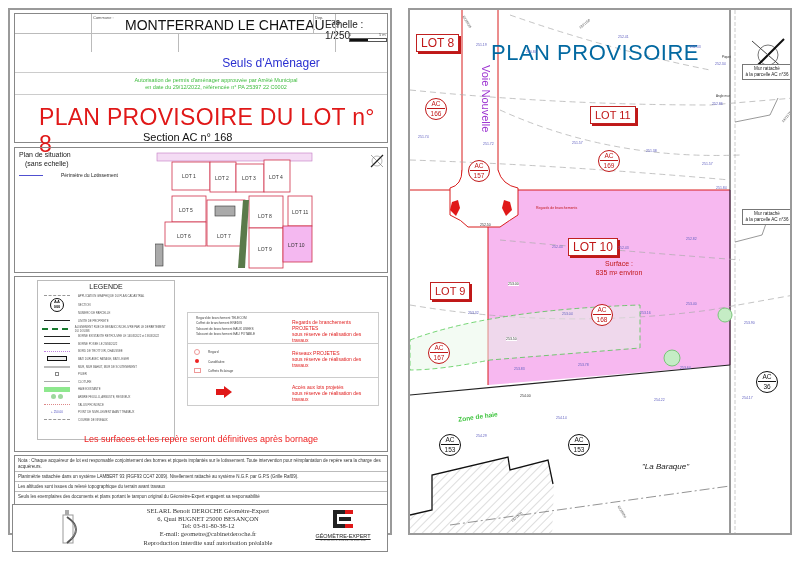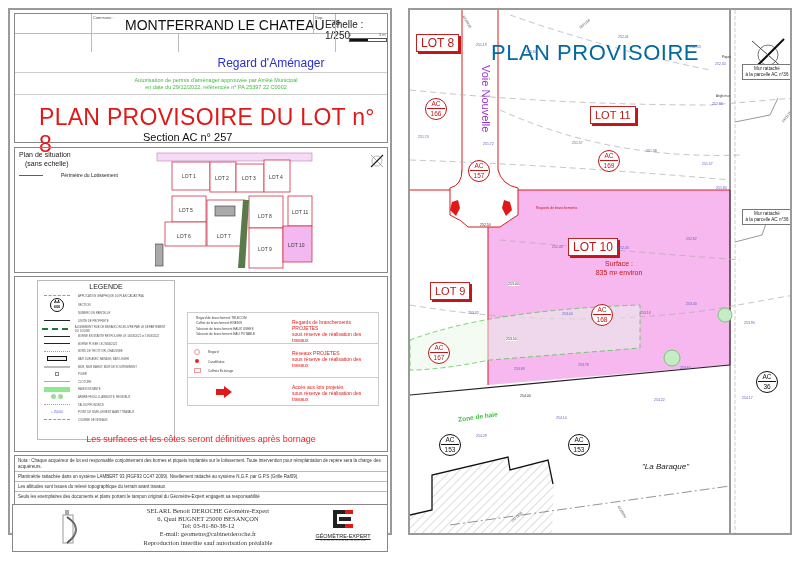--- a/index.html
+++ b/index.html
@@ -72,29 +72,29 @@
       </div>
       <div class="vsep" style="left:76px;top:0;height:38px"></div>
       <div class="vsep" style="left:298px;top:0;height:20px"></div>
       <div class="vsep" style="left:320px;top:0;height:38px"></div>
       <div class="vsep" style="left:163px;top:20px;height:18px"></div>
       <span class="lbl" style="left:334px;top:18px">0</span>
       <span class="lbl" style="left:364px;top:18px">5 m</span>
       <div class="scalebar">
           <div class="blk"></div>
         </div>
-      <div class="permis">Regard d'Aménager</div>
+      <div class="permis">Seuls d'Aménager</div>
       <div class="hsep" style="top:58px"></div>
       <div class="autor">
         <div>Autorisation de permis d'aménager approuvée par Arrêté Municipal</div>
         <div>en date du 29/12/2022, référencée n° PA 25397 22 C0002</div>
       </div>
       <div class="hsep" style="top:80px"></div>
       <div class="maintitle">PLAN PROVISOIRE DU LOT n° 8</div>
-      <div class="section">Section AC  n° 257</div>
+      <div class="section">Section AC  n° 168</div>
     </div>
 
     <div class="sit">
       <div class="t1">
         <div>Plan de situation</div>
         <div style="padding-left:6px">(sans echelle)</div>
       </div>
       <div class="perim">
           <i></i>
           <span>Périmètre du Lotissement</span>
@@ -272,21 +272,21 @@
         <div class="lb2row" style="top:65px;height:29px;border-bottom:none">
           <svg style="position:absolute;left:28px;top:8px" width="16" height="12" viewBox="0 0 16 12">
               <polygon points="0,3 8,3 8,0 16,6 8,12 8,9 0,9" fill="#e01818"></polygon>
             </svg>
           <div class="red" style="top:6px">
             <div>Accès aux lots projetés</div>
             <div>sous réserve de réalisation des travaux</div>
           </div>
         </div>
       </div>
-      <div class="warn">Les surfaces et les côtes seront définitives après bornage</div>
+      <div class="warn">Les surfaces et les repère seront définitives après bornage</div>
     </div>
 
     <div class="notes">
       <div class="note">Nota :  Chaque acquéreur de lot est responsable conjointement des bornes et piquets implantés sur le lotissement. Toute intervention pour réimplantation de repère sera la charge des acquéreurs.</div>
       <div class="note">Planimétrie rattachée dans un système LAMBERT 93 (RGF93 CC47 2009). Nivellement rattaché au système N.G.F. par G.P.S  (Grille Raf09).</div>
       <div class="note">Les altitudes sont issues du relevé topographique du terrain avant travaux</div>
       <div class="note" style="border-bottom:none">Seuls les exemplaires des documents et plans portant le tampon original du Géomètre-Expert engagent sa responsabilité</div>
     </div>
   </div>
 

